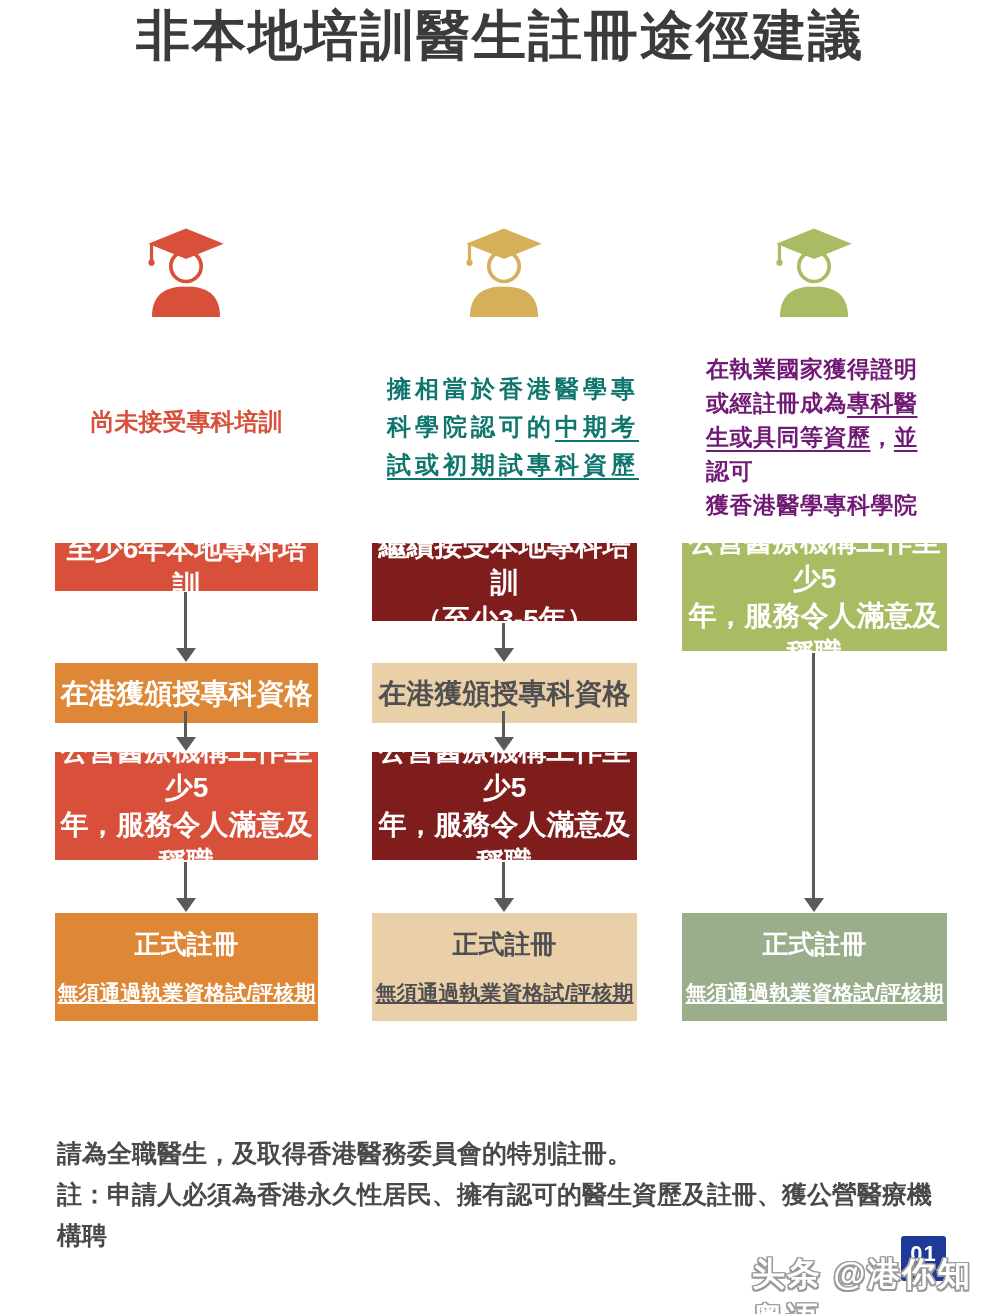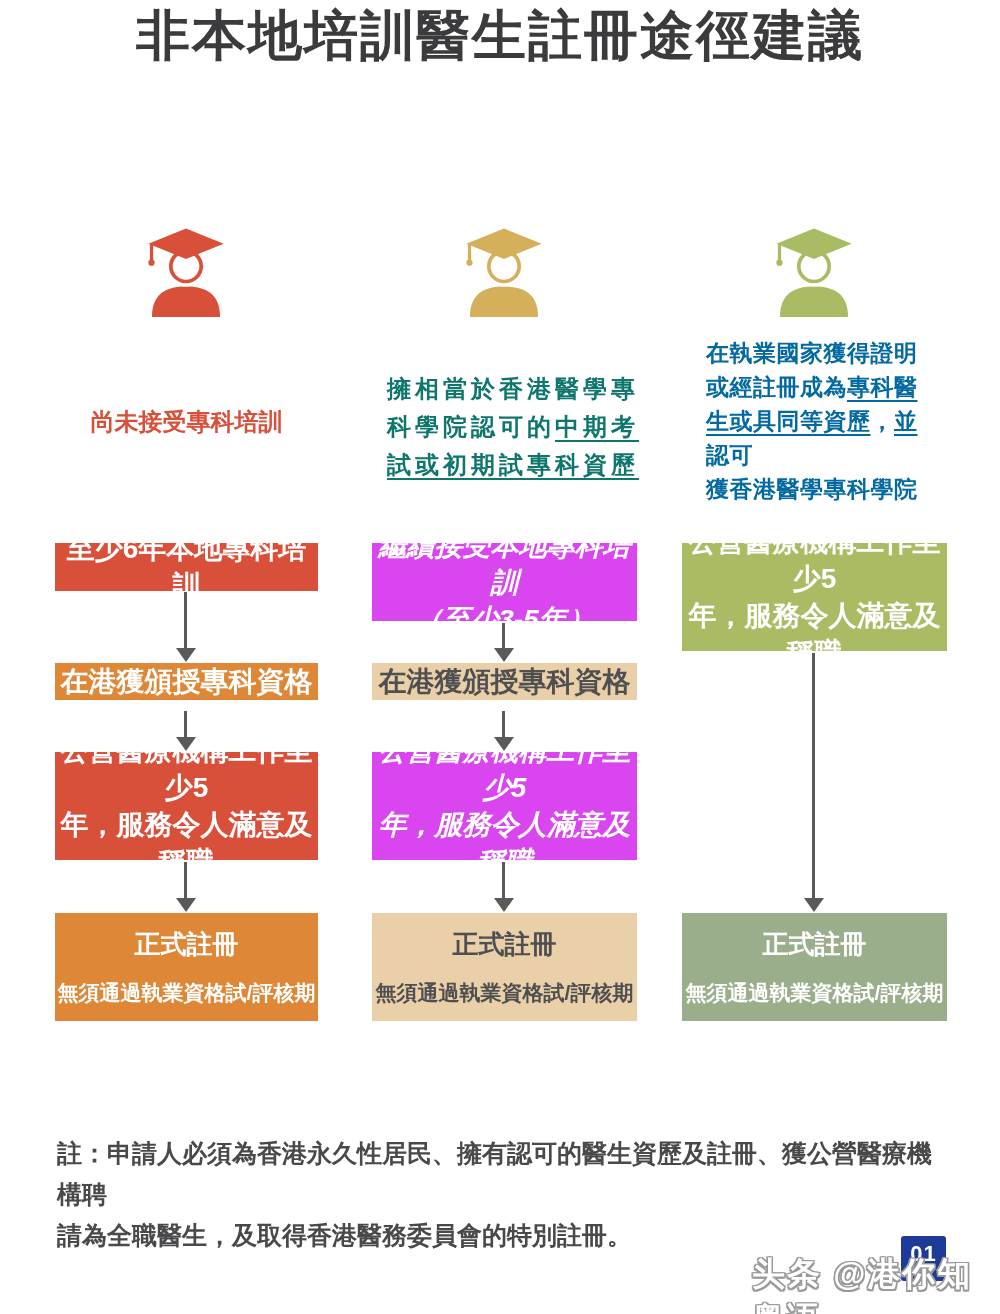--- a/index.html
+++ b/index.html
@@ -32,51 +32,51 @@
   }
   .desc-c1 {
     left:55px; top:405px; width:263px; text-align:center;
     font-size:24px; color:#d9503a; line-height:34px;
   }
   .desc-c2 {
     left:387px; top:370px; width:280px; text-align:left;
     font-size:24px; color:#0f766e; line-height:38px; letter-spacing:4px;
   }
   .desc-c3 {
-    left:706px; top:336px; width:250px; text-align:left;
-    font-size:23px; color:#0369a1; line-height:34px; letter-spacing:0.5px;
+    left:706px; top:352px; width:250px; text-align:left;
+    font-size:23px; color:#701a75; line-height:34px; letter-spacing:0.5px;
   }
 
   
   .box {
     font-weight:700; text-align:center; color:#ffffff;
     display:flex; flex-direction:column; justify-content:center;
   }
   .box .tline { display:block; }
   .fs24 { font-size:28px; line-height:37px; }
   .c1x { left:55px;  width:263px; }
   .c2x { left:372px; width:265px; }
   .c3x { left:682px; width:265px; }
 
   .rowA1 { top:543px; height:48px; }
   .rowA2 { top:543px; height:78px; }
   .rowA3 { top:543px; height:108px; }
-  .rowB  { top:663px; height:37px; }
+  .rowB  { top:663px; height:60px; }
   .rowC  { top:752px; height:108px; }
   .rowD  { top:913px; height:108px;gap:16px; }
 
   .bg-red    { background:#d9503a; }
   .bg-orange { background:#de8737; }
-  .bg-gold   { background:#d946ef;font-style:italic; }
+  .bg-gold   { background:#7f1d1d; }
   .bg-tan    { background:#ead0a8; color:#4f4f51; }
   .bg-olive  { background:#a9bc63; }
   .bg-sage   { background:#9aae8c; }
 
   .final-title { font-size:26px; line-height:36px; font-weight:800; }
-  .final-sub   { font-size:21px; line-height:30px; font-weight:700; }
+  .final-sub   { font-size:21px; line-height:30px; font-weight:700;text-decoration:underline; }
 
   
   .arrow { width:3px; background:#5a5a5a; }
   .arrow::after {
     content:""; position:absolute; left:-8.5px; bottom:-13px;
     border-left:10px solid transparent; border-right:10px solid transparent;
     border-top:14px solid #5a5a5a;
   }
   .ar-c1 { left:184px; } .ar-c2 { left:502px; } .ar-c3 { left:812px; }
   .ar-a1c1 { top:592px; height:57px; }
@@ -205,22 +205,22 @@
 
   <div class="abs arrow ar-c1 ar-a1c1"></div>
   <div class="abs arrow ar-c1 ar-b"></div>
   <div class="abs arrow ar-c1 ar-c"></div>
   <div class="abs arrow ar-c2 ar-a1c2"></div>
   <div class="abs arrow ar-c2 ar-b"></div>
   <div class="abs arrow ar-c2 ar-c"></div>
   <div class="abs arrow ar-c3 ar-a1c3"></div>
 
   <div class="abs note">
+      <div class="tline"><span>請為全職醫生，及取得香港醫務委員會的特別註冊。</span></div>
       <div class="tline"><span>註：申請人必須為香港永久性居民、擁有認可的醫生資歷及註冊、獲公營醫療機構聘</span></div>
-      <div class="tline"><span>請為全職醫生，及取得香港醫務委員會的特別註冊。</span></div>
     </div>
 
   <div class="abs wm-logo">
     <div class="l1">01</div>
     <div class="l2">新聞</div>
   </div>
   <div class="abs wm-text">头条 @港你知粤语</div>
 
 </div>
 

